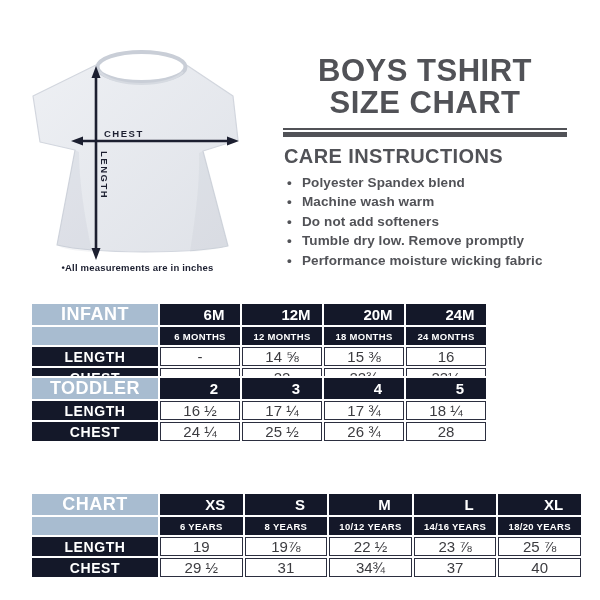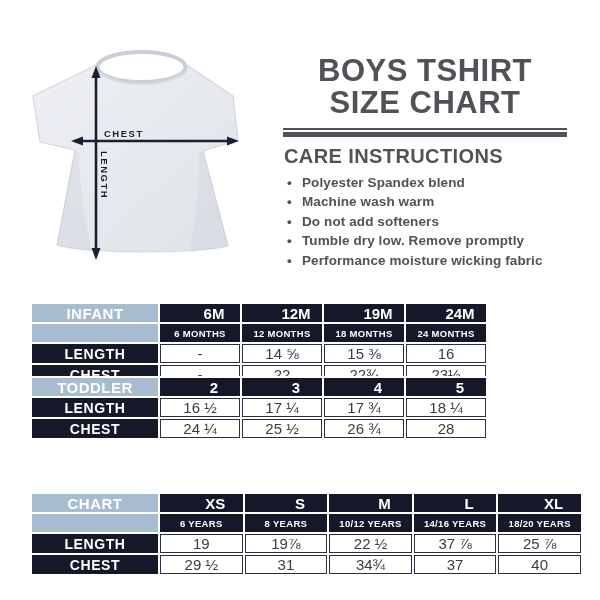--- a/index.html
+++ b/index.html
@@ -46,21 +46,21 @@
   table.size-table {
     position:absolute; left:30px; border-collapse:separate; border-spacing:2px;
     table-layout:fixed; background:#fff;
   }
   .t-infant  { top:302px; width:458px; }
   .t-toddler { top:376px; width:458px; }
   .t-youth   { top:492px; width:553px; }
   table.size-table td { height:18px; text-align:center; vertical-align:middle; overflow:hidden; }
   td.c-group {
     background:var(--light-blue,#a8bcd0); color:#fff;
-    font-weight:bold; font-size:15px; letter-spacing:0.5px;
+    font-weight:bold; font-size:18px; letter-spacing:0.5px;
   }
   td.c-blank { background:var(--light-blue,#a8bcd0); }
   td.c-size {
     background:var(--navy,#141829); color:#fff; font-weight:bold; font-size:15px;padding-left:28px;
   }
   td.c-sub {
     background:var(--navy,#141829); color:#fff; font-weight:bold; font-size:9.5px;
     letter-spacing:0.3px;
   }
   td.c-rowlabel {
@@ -107,20 +107,21 @@
         <line x1="80" y1="141" x2="230" y2="141" style="stroke:var(--arrow-dark,#1c1f30); stroke-width:2.6;"></line>
         <polygon points="71,141 83,136.5 83,145.5" style="fill:var(--arrow-dark,#1c1f30);"></polygon>
         <polygon points="239,141 227,136.5 227,145.5" style="fill:var(--arrow-dark,#1c1f30);"></polygon>
       </g>
       <text x="104" y="137" style="font-family:'Liberation Sans',sans-serif; font-size:9.5px; font-weight:bold;
                    letter-spacing:1.5px; fill:var(--arrow-dark,#1c1f30);">CHEST</text>
       <text transform="translate(101,151) rotate(90)" x="0" y="0" style="font-family:'Liberation Sans',sans-serif; font-size:9.5px; font-weight:bold;
                    letter-spacing:1.5px; fill:var(--arrow-dark,#1c1f30);">LENGTH</text>
     </svg>
   </div>
+  <div class="footnote">•All measurements are in inches</div>
 
   <div class="title-block">
     <div>BOYS TSHIRT</div>
     <div>SIZE CHART</div>
   </div>
   <div class="divider">
     <div class="thin"></div>
       <div class="thick"></div>
   </div>
 
@@ -149,21 +150,21 @@
         <col style="width:80px">
         <col style="width:80px">
         <col style="width:80px">
         <col style="width:80px">
       </colgroup>
     <tbody>
         <tr>
       <td class="c-group">INFANT</td>
       <td class="c-size">6M</td>
       <td class="c-size">12M</td>
-      <td class="c-size">19M</td>
+      <td class="c-size">20M</td>
       <td class="c-size">24M</td>
     </tr>
     <tr>
       <td class="c-blank"></td>
       <td class="c-sub">6 MONTHS</td>
       <td class="c-sub">12 MONTHS</td>
       <td class="c-sub">18 MONTHS</td>
       <td class="c-sub">24 MONTHS</td>
     </tr>
     <tr>
@@ -240,21 +241,21 @@
       <td class="c-sub">8 YEARS</td>
       <td class="c-sub">10/12 YEARS</td>
       <td class="c-sub">14/16 YEARS</td>
       <td class="c-sub">18/20 YEARS</td>
     </tr>
     <tr>
       <td class="c-rowlabel">LENGTH</td>
       <td class="c-val">19</td>
       <td class="c-val">19⅞</td>
       <td class="c-val">22 ½</td>
-      <td class="c-val">37 ⅞</td>
+      <td class="c-val">23 ⅞</td>
       <td class="c-val">25 ⅞</td>
     </tr>
     <tr>
       <td class="c-rowlabel">CHEST</td>
       <td class="c-val">29 ½</td>
       <td class="c-val">31</td>
       <td class="c-val">34¾</td>
       <td class="c-val">37</td>
       <td class="c-val">40</td>
     </tr>

